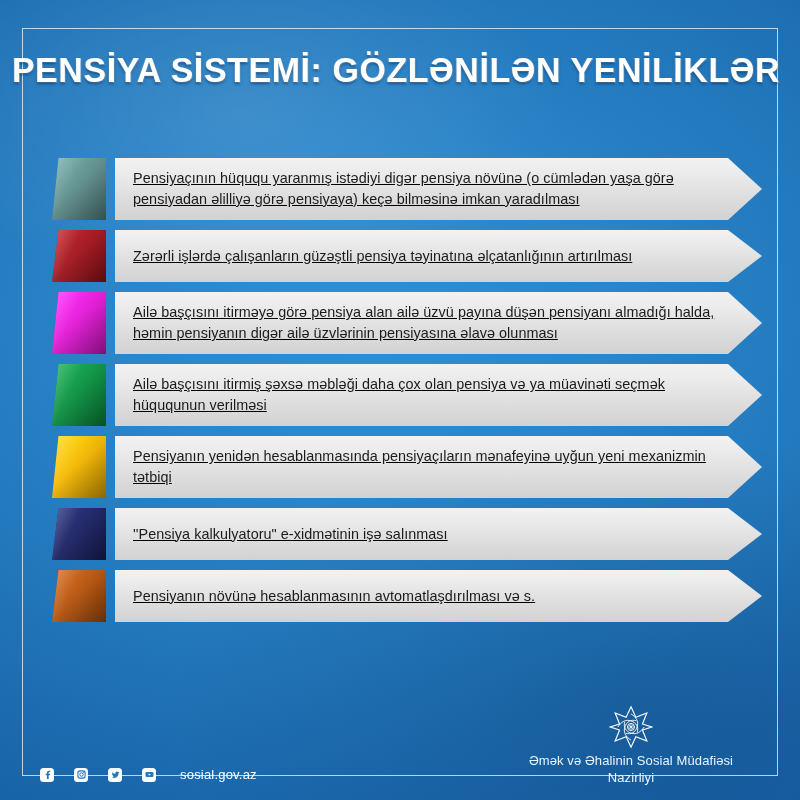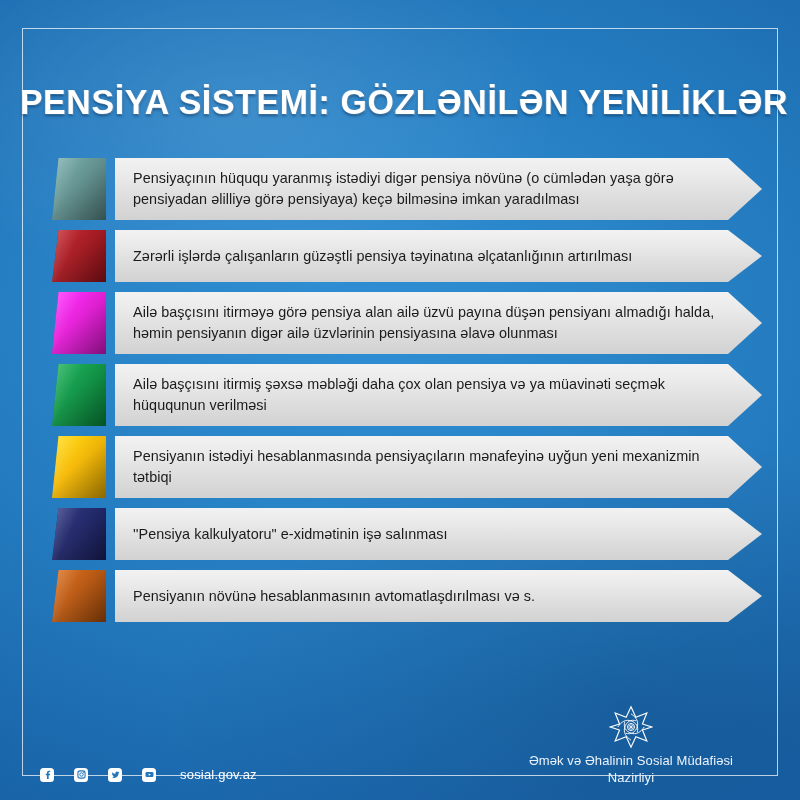--- a/index.html
+++ b/index.html
@@ -25,22 +25,22 @@
   }
   .frame {
     position:absolute;
     left:22px; top:28px; right:22px; bottom:24px;
     border:1.5px solid rgba(255,255,255,.72);
     pointer-events:none;
   }
 
   
   .title-wrap {
-    position:absolute; left:0; right:0; top:84px;
-    text-align:right;
+    position:absolute; left:0; right:0; top:52px;
+    text-align:left;
   }
   .title {
     display:inline-block;
     color:#ffffff;
     font-size:35px;
     font-weight:bold;
     letter-spacing:.6px;
     line-height:1;
     transform:scaleX(.97);
     text-shadow:
@@ -81,20 +81,21 @@
 
   
   .bar {
     flex:1 1 auto;
     position:relative;
     background:linear-gradient(180deg,#f2f2f2 0%,#eaeaea 28%,#dedede 62%,#d2d2d2 100%);
     clip-path: polygon(0 0, calc(100% - 34px) 0, 100% 50%, calc(100% - 34px) 100%, 0 100%);
     display:flex;
     align-items:center;
     box-shadow: 0 2px 4px rgba(0,25,55,.30);
+    text-decoration: underline;
   }
   .bar-inner {
     padding:0 46px 0 18px;
     width:100%;
   }
   .bar-text {
     color:#1b1b1b;
     font-size:14.4px;
     line-height:1.45;
     letter-spacing:.05px;
@@ -180,21 +181,21 @@
       <div class="bar">
         <div class="bar-inner">
           <div class="bar-text">Ailə başçısını itirmiş şəxsə məbləği daha çox olan pensiya və ya müavinəti seçmək hüququnun verilməsi</div>
         </div>
       </div>
     </div>
     <div class="row" data-h="2">
       <div class="tab" style="background: linear-gradient(140deg, rgb(255, 217, 0) 0%, rgb(246, 184, 0) 46%, rgb(153, 114, 0) 100%);"></div>
       <div class="bar">
         <div class="bar-inner">
-          <div class="bar-text">Pensiyanın istədiyi hesablanmasında pensiyaçıların mənafeyinə uyğun yeni mexanizmin tətbiqi</div>
+          <div class="bar-text">Pensiyanın yenidən hesablanmasında pensiyaçıların mənafeyinə uyğun yeni mexanizmin tətbiqi</div>
         </div>
       </div>
     </div>
     <div class="row" data-h="1">
       <div class="tab" style="background: linear-gradient(140deg, rgb(32, 40, 119) 0%, rgb(27, 34, 101) 46%, rgb(17, 21, 63) 100%);"></div>
       <div class="bar">
         <div class="bar-inner">
           <div class="bar-text">''Pensiya kalkulyatoru" e-xidmətinin işə salınması</div>
         </div>
       </div>

